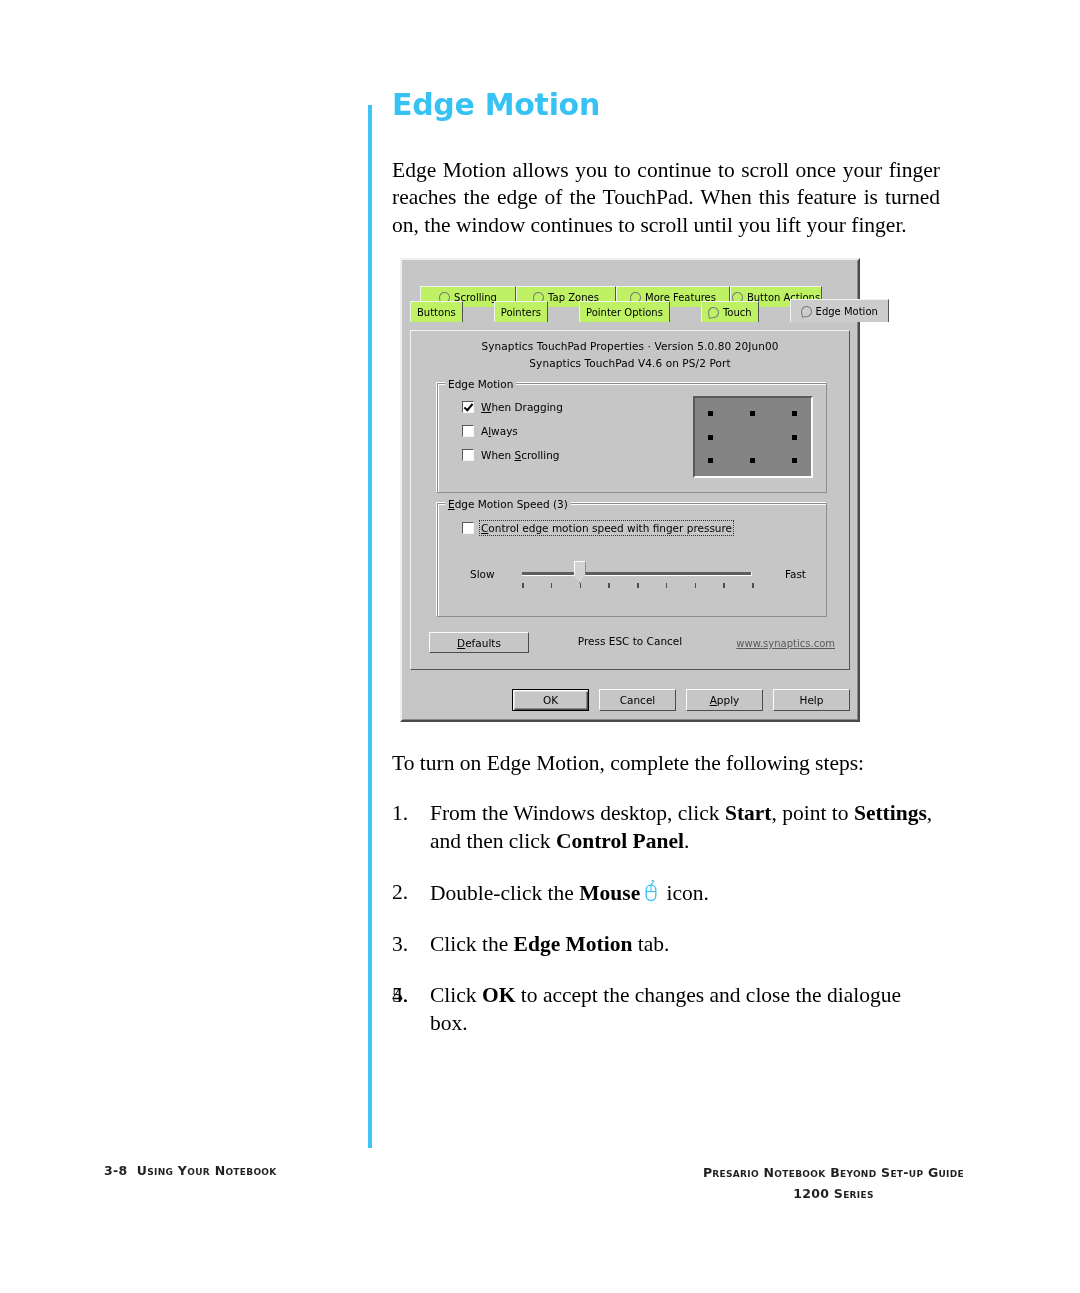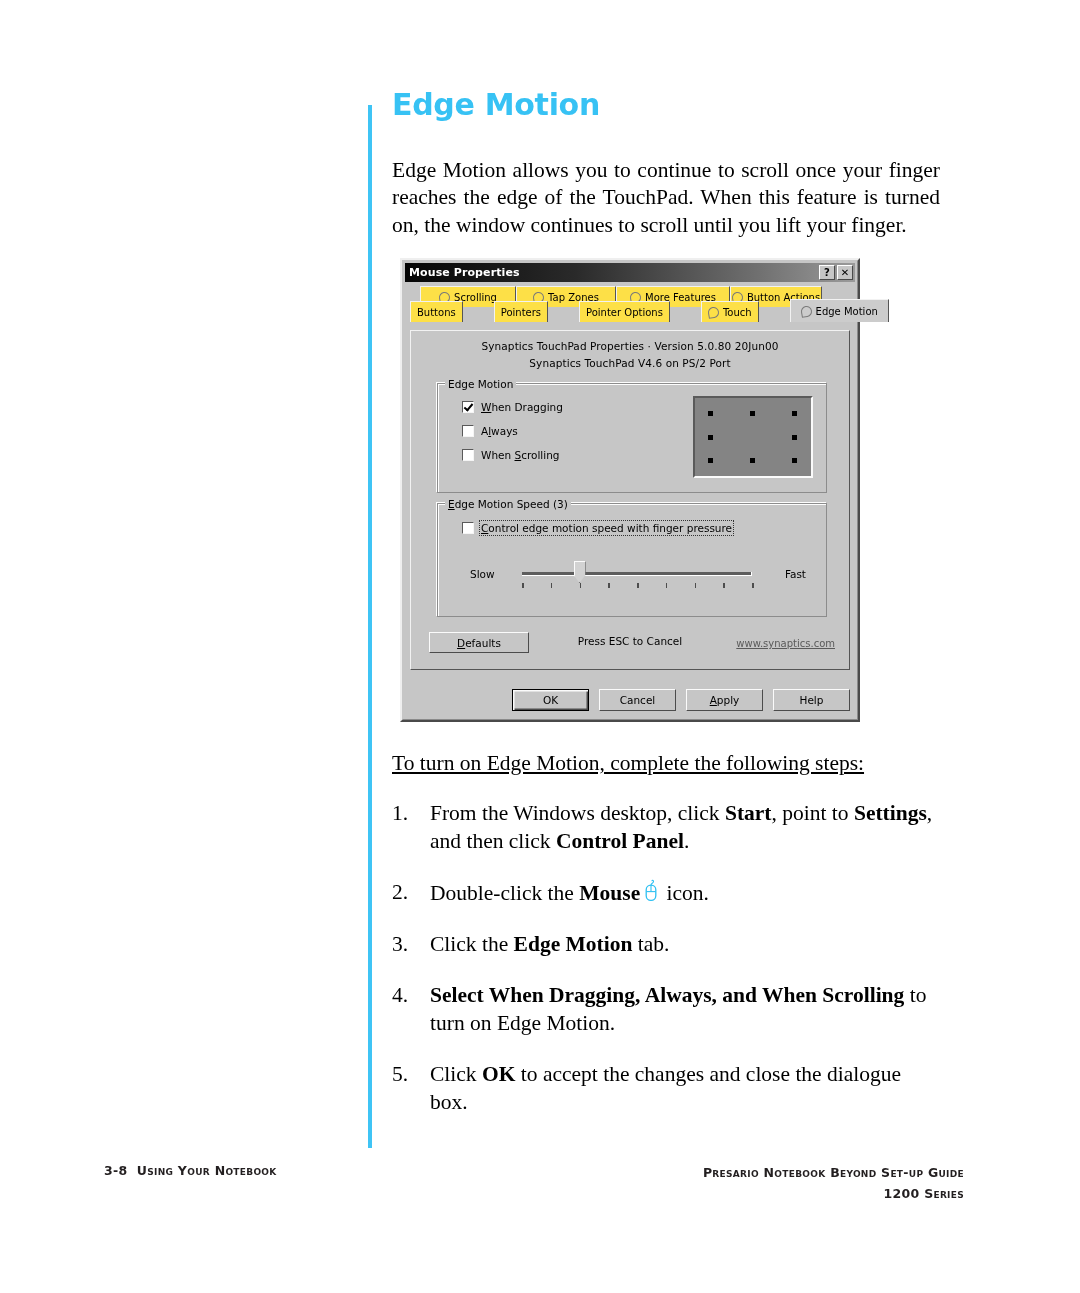--- a/index.html
+++ b/index.html
@@ -50,21 +50,20 @@
     font-size: 21.5px;
     line-height: 1.27;
     text-align: justify;
     text-align-last: left;
   }
 
   p.lead {
     margin: 0;
     font-size: 21.5px;
     line-height: 1.27;
-    text-decoration: underline;
   }
 
   
   ol.steps {
     margin: 0;
     padding: 0;
     list-style: none;
   }
   ol.steps li {
     position: relative;
@@ -99,21 +98,21 @@
     font-size: 12.5px;
     font-weight: bold;
     letter-spacing: 0.3px;
     color: #231f20;
     font-variant: small-caps;
   }
   .footer-right {
     position: absolute;
     right: 116px;
     top: 1163px;
-    text-align: right;
+    text-align: center;
     font-family: "DejaVu Sans", "Liberation Sans", sans-serif;
     font-size: 12.5px;
     font-weight: bold;
     letter-spacing: 0.3px;
     color: #231f20;
     font-variant: small-caps;
     line-height: 1.65;
   }
   .footer-right div { white-space: nowrap; }
 
@@ -187,21 +186,21 @@
   .tabrow {
     position: absolute;
     left: 0; right: 0;
     height: 21px;
     display: flex;
   }
   .tabrow.row1 { top: 0px; left: 10px; }
   .tabrow.row2 { top: 15px; gap: 31px; }
   .tab {
     height: 21px;
-    background: #fde047;
+    background: #bef264;
     border-top: 1.5px solid #f2f2f2;
     border-left: 1.5px solid #f2f2f2;
     border-right: 1.5px solid #555;
     display: flex;
     align-items: center;
     justify-content: center;
     gap: 4px;
     padding: 0 6px;
     font-size: 10px;
     white-space: nowrap;
@@ -410,27 +409,20 @@
   <div class="vrule"></div>
 
   <div class="content">
     <h1 class="heading">Edge Motion</h1>
     <p class="intro">Edge Motion allows you to continue to scroll once your finger reaches the edge of the TouchPad. When this feature is turned on, the window continues to scroll until you lift your finger.</p>
   </div>
 
   <div class="dlg">
     <div class="dlg-inner"></div>
 
-    <div class="titlebar">
-      <div class="title-text">Mouse Properties</div>
-      <div class="title-btns">
-        <div class="tbtn">?</div>
-        <div class="tbtn">✕</div>
-      </div>
-    </div>
 
     <div class="tabstrip">
       <div class="tabrow row1" id="tabrow1">
           <div class="tab" style="width: 96px;">
             <span class="tab-ico"></span>
             <span>Scrolling</span>
           </div>
           <div class="tab" style="width: 100px; text-align: center;">
             <span class="tab-ico"></span>
             <span>Tap Zones</span>
@@ -541,21 +533,21 @@
     <p class="lead">To turn on Edge Motion, complete the following steps:</p>
     <ol class="steps" id="steps">
         <li><span class="num">1.</span><span><span>From the Windows desktop, click </span><span class="b">Start</span><span>, point to </span><span class="b">Settings</span><span>, and then click </span><span class="b">Control Panel</span><span>.</span></span></li>
         <li><span class="num">2.</span><span><span>Double-click the </span><span class="b">Mouse</span><svg class="mouse-glyph" viewBox="0 0 16 24">
               <path d="M8 6.5 C8 3.5 11 4.5 10.5 2.2 C10.3 1.2 9.3 1.0 9.0 1.8" fill="none" stroke="#2ec0f2" stroke-width="1.1" stroke-linecap="round"></path>
               <rect x="3.2" y="6.2" width="9.6" height="15.2" rx="4.6" fill="none" stroke="#2ec0f2" stroke-width="1.3"></rect>
               <line x1="8" y1="6.6" x2="8" y2="12.6" stroke="#2ec0f2" stroke-width="1.1"></line>
               <line x1="3.4" y1="12.6" x2="12.6" y2="12.6" stroke="#2ec0f2" stroke-width="1.1"></line>
             </svg><span> icon.</span></span></li>
         <li><span class="num">3.</span><span><span>Click the </span><span class="b">Edge Motion</span><span> tab.</span></span></li>
-        <li><span class="num">4.</span><span><span class="b">Select </span><span class="b">When Dragging</span><span class="b">, </span><span class="b">Always</span><span class="b">, and </span><span class="b">When Scrolling</span><span> to turn on Edge Motion.</span></span></li>
+        <li><span class="num">4.</span></li>
         <li><span class="num">5.</span><span><span>Click </span><span class="b">OK</span><span> to accept the changes and close the dialogue box.</span></span></li>
       </ol>
   </div>
 
   <div class="footer-left">
     <span>3-8</span>&nbsp;&nbsp;<span>Using Your Notebook</span>
   </div>
   <div class="footer-right">
     <div>Presario Notebook Beyond Set-up Guide</div>
     <div>1200 Series</div>

